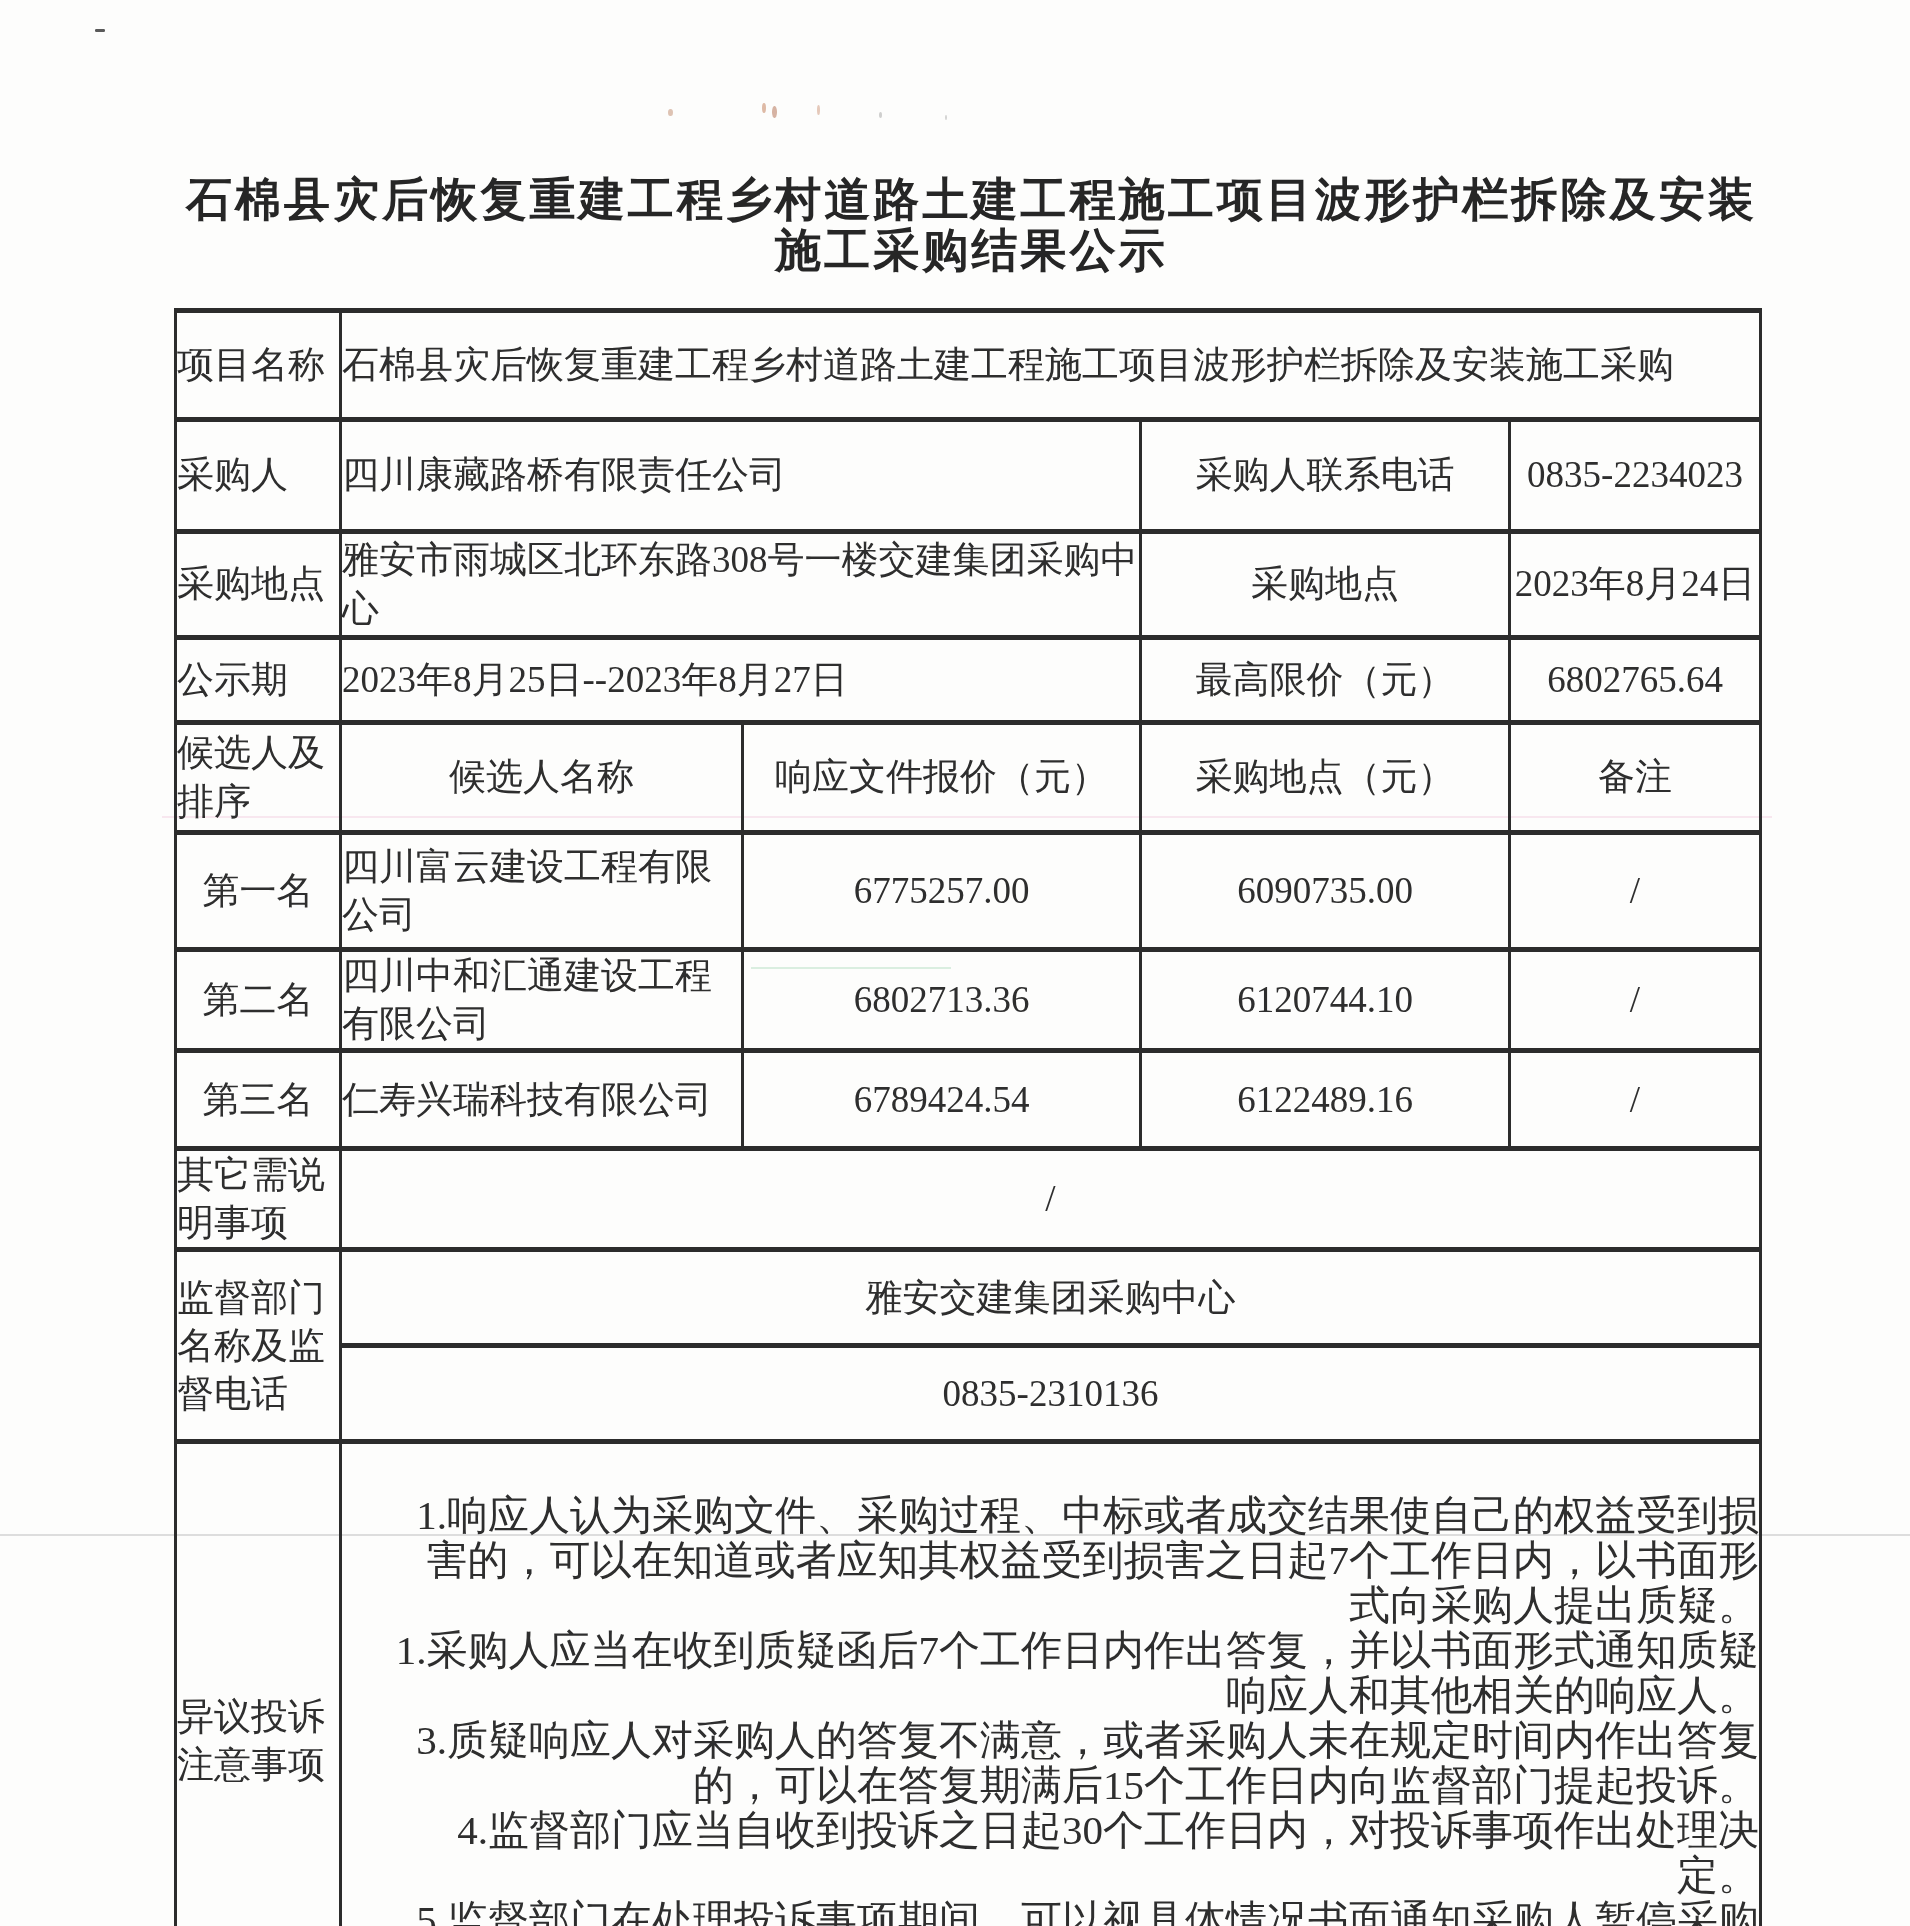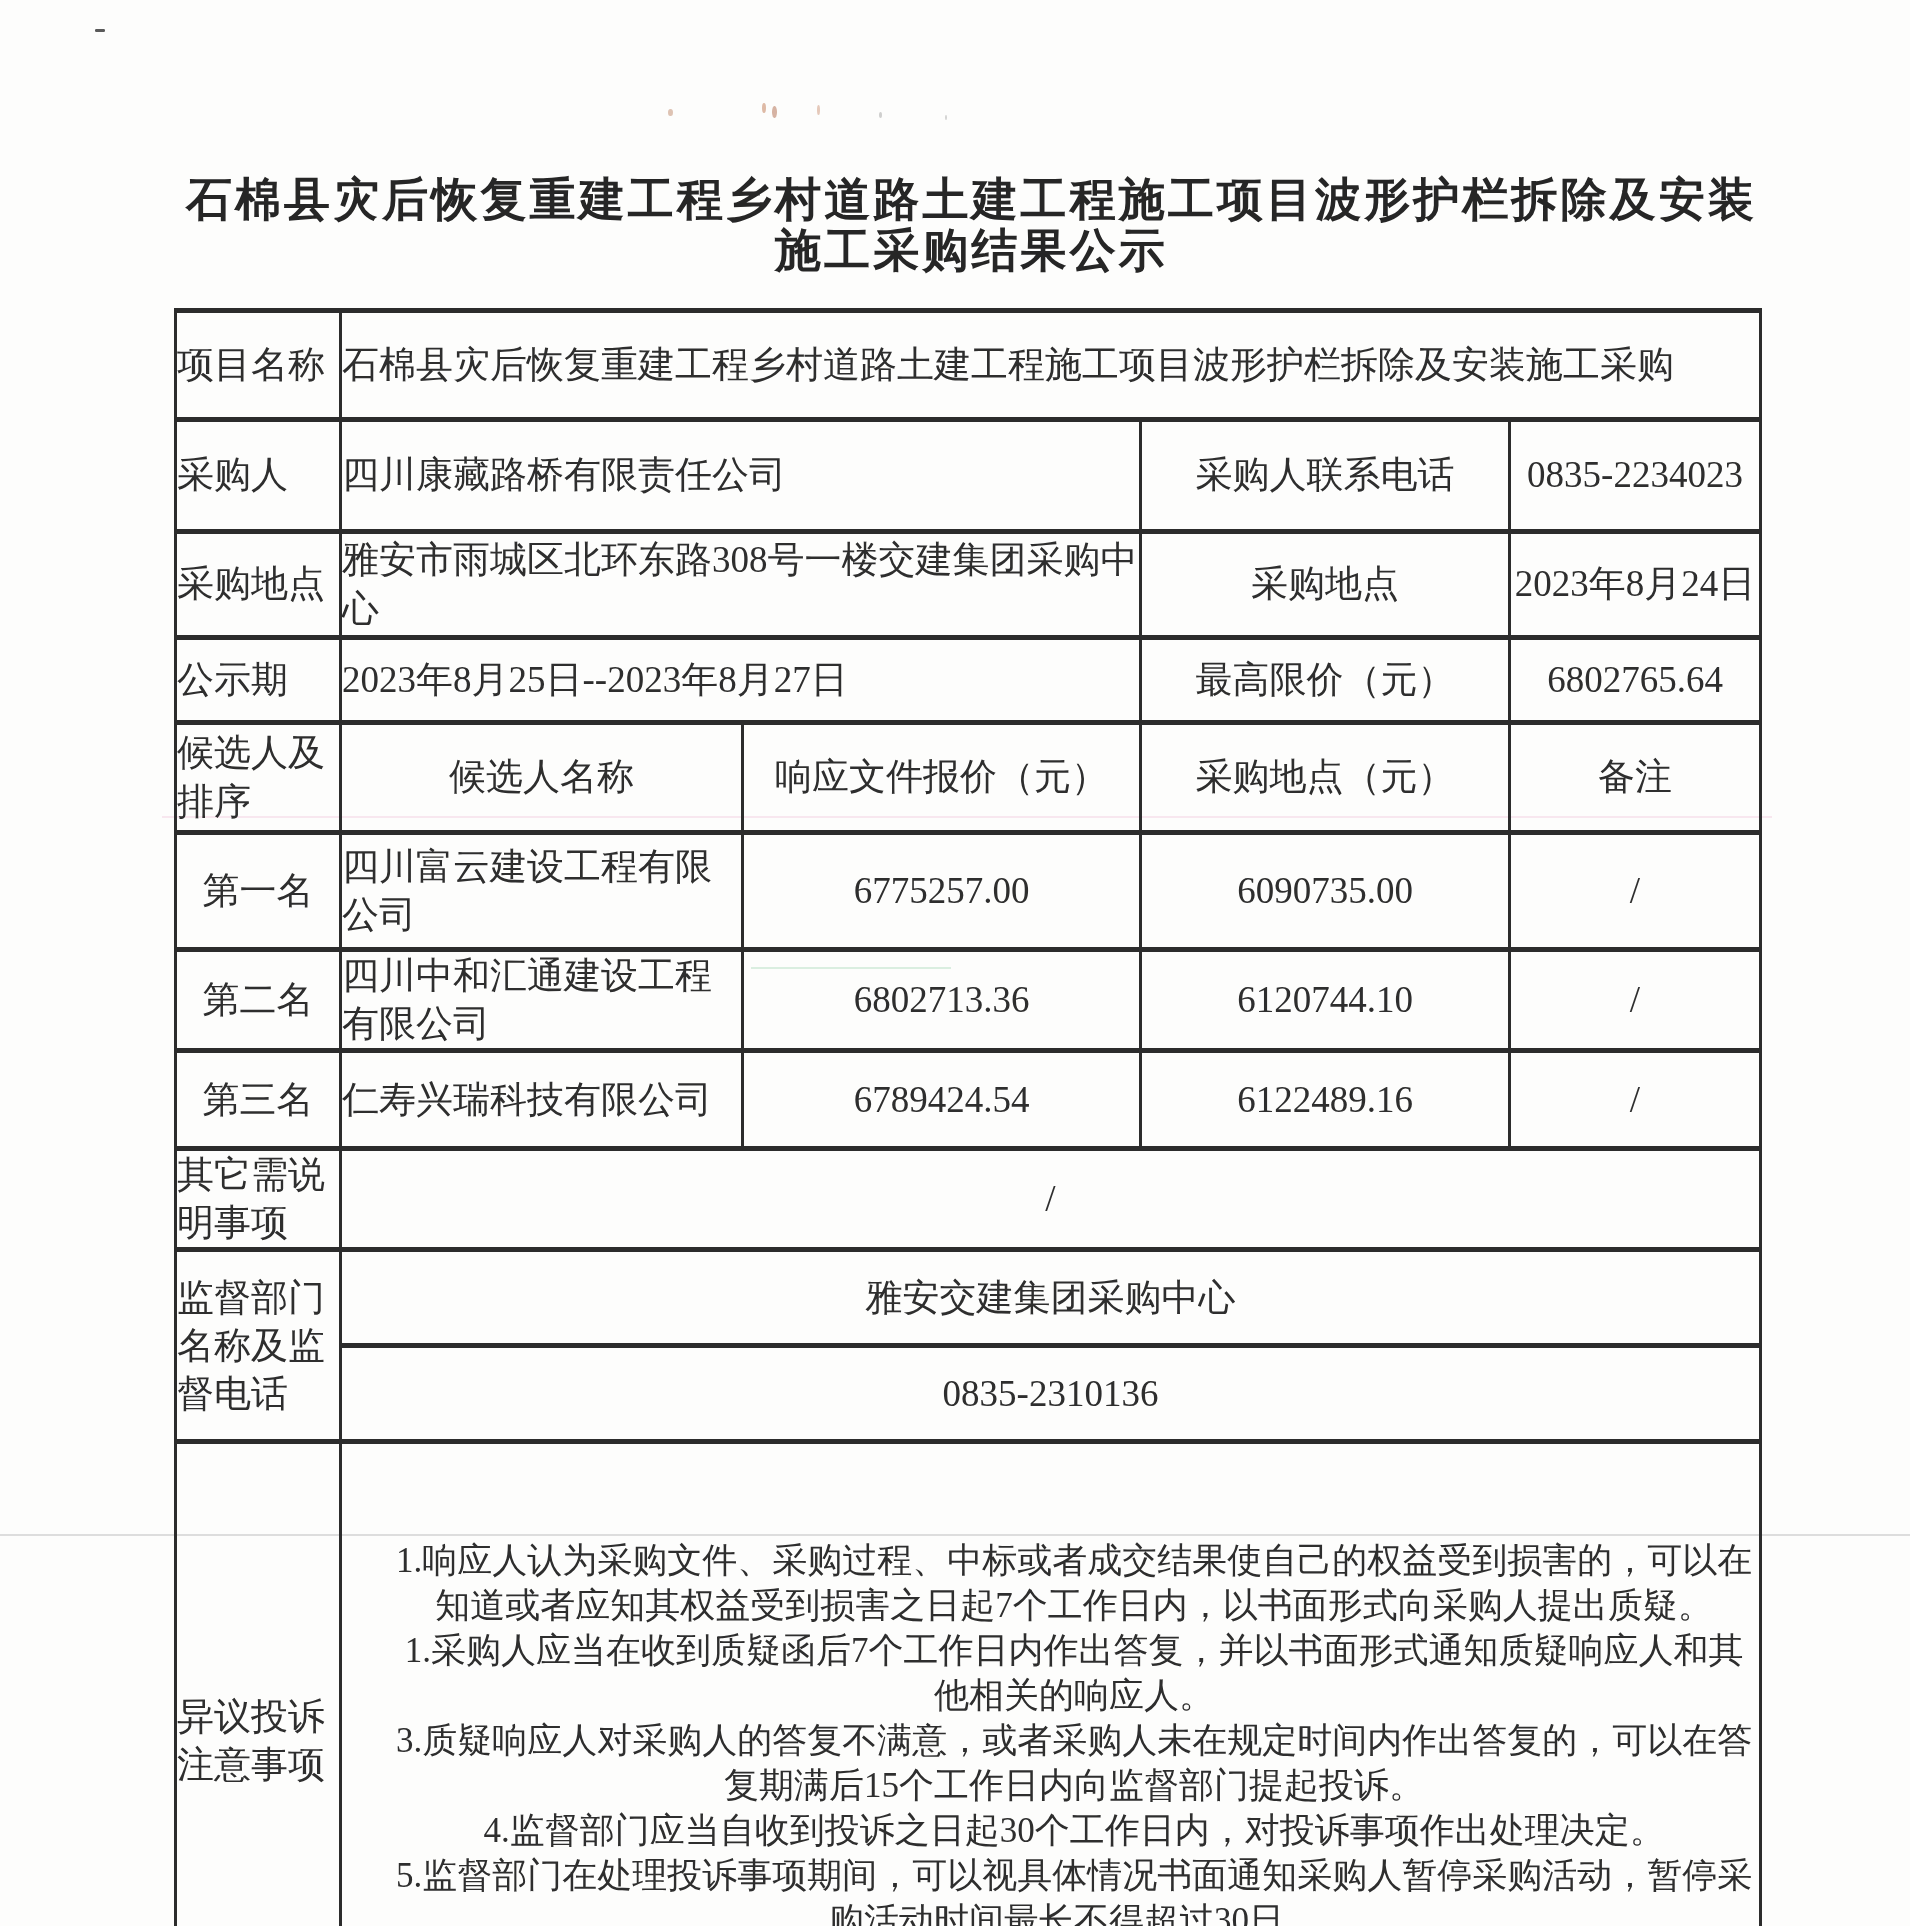--- a/index.html
+++ b/index.html
@@ -30,21 +30,21 @@
   }
   tr.rh1 {height:109px;margin-left:16px;} tr.rh2 {height:112px;margin-left:27px;} tr.rh3 {height:106px;}
   tr.rh4 {height:85px;} tr.rh5 {height:110px;} tr.rh6 {height:117px;}
   tr.rh7 {height:97px;} tr.rh8 {height:98px;} tr.rh9 {height:96px;}
   tr.rh10{height:96px;} tr.rh11{height:96px;} tr.rh12{height:598px;}
   td.lb{ text-align:left; padding-left:8.5px; padding-right:1.5px; }
   td.vl{ text-align:left; padding-left:7.7px; }
   td.ct{ text-align:center; }
   td.addr{ font-size:36px; }
   td.obj{ padding-left:9.2px; padding-right:10.8px; }
-  .obj-item{ font-size:35px; line-height:45px; text-align:center;padding-left:47px; }
+  .obj-item{ font-size:41px; line-height:45px; text-align:right;padding-left:47px; }
   
   .stamp{
     position:absolute;left:477px;top:1910px;width:425px;height:425px;
     opacity:.85;mix-blend-mode:multiply;pointer-events:none;
   }
   
   .artifact{position:absolute;pointer-events:none;}
   .a-line1{top:1534px;left:0;width:1911px;height:1.5px;background:rgba(140,140,140,.28);}
   .a-line2{top:816px;left:162px;width:1610px;height:1.9px;background:rgba(236,170,200,.26);}
   .a-line3{top:967px;left:751px;width:200px;height:1.5px;background:rgba(130,200,150,.28);}

